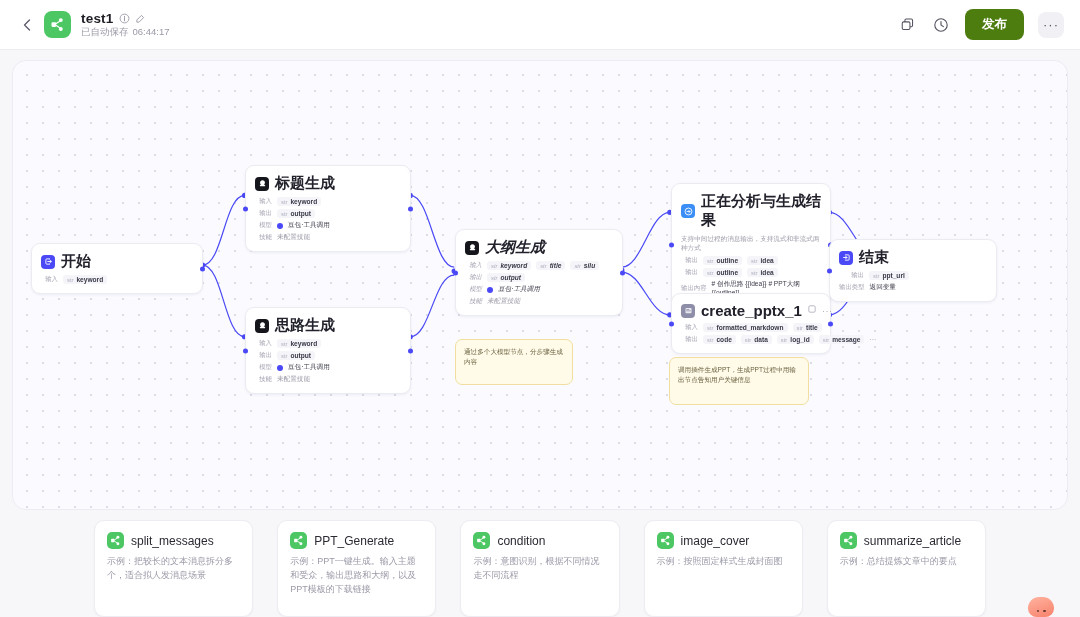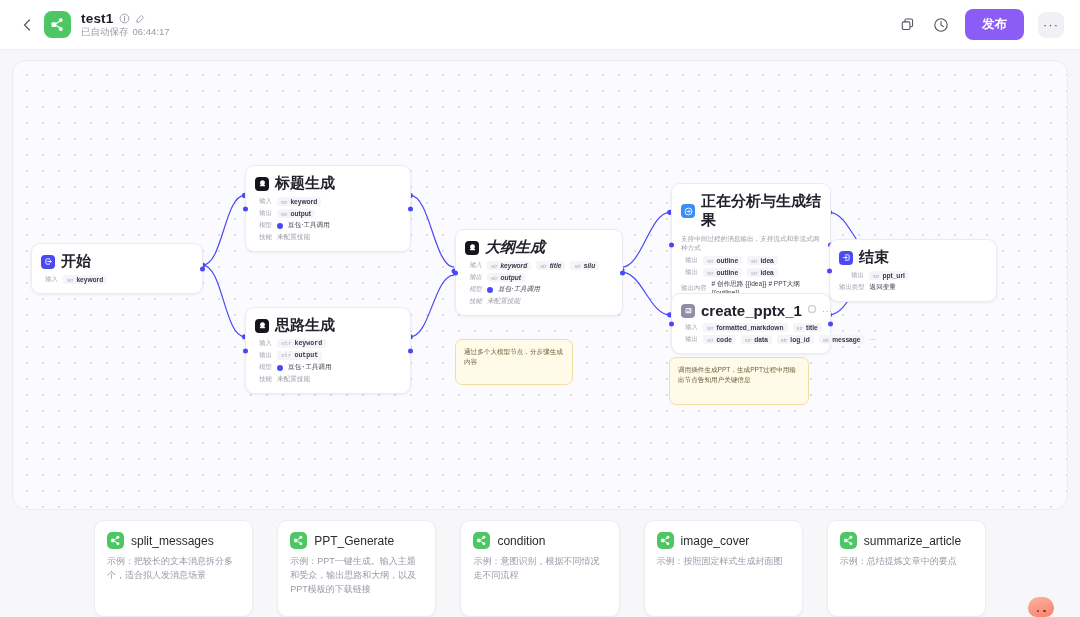--- a/index.html
+++ b/index.html
@@ -27,21 +27,21 @@
   .tiny-icon { width: 11px; height: 11px; color: #9a9aa8; display: inline-flex; }
   .saved-line { font-size: 9.5px; color: #9a9aa8; margin-top: 0; display: flex; gap: 4px; }
   .topbar-right {
     margin-left: auto; display: flex; align-items: center; gap: 14px;
   }
   .icon-btn {
     width: 20px; height: 20px; display: flex; align-items: center; justify-content: center;
     color: #51515f; cursor: pointer;
   }
   .publish-btn {
-    background: #8b5cf6; color: #fff; font-size: 12.5px; font-weight: bold;
+    background: #4d7c0f; color: #fff; font-size: 12.5px; font-weight: bold;
     border: none; border-radius: 8px; padding: 7px 17px; cursor: pointer;
   }
   .more-btn {
     width: 26px; height: 26px; border-radius: 8px; background: #f0f0f5;
     display: flex; align-items: center; justify-content: center;
     color: #51515f; font-size: 13px; cursor: pointer; letter-spacing: 1px;
   }
   
   .stage { position: relative; width: 1080px; height: 567px; background: #f7f7fa; padding: 10px 12px 0 12px; }
   .canvas {
@@ -254,21 +254,21 @@
         <span class="plain-dark">豆包·工具调用</span>
       </div>
       <div class="row">
         <span class="row-label">技能</span>
         <span class="plain">未配置技能</span>
       </div>
       <span class="port left"></span>
       <span class="port right"></span>
     </div>
 
-    <div class="node" style="left:232px; top:246px; width:166px;font-family:Liberation Mono, monospace;">
+    <div class="node" style="left:232px; top:246px; width:166px;">
       <div class="node-head">
         <span class="node-ico ico-llm">
           <svg width="9" height="9" viewBox="0 0 12 12" fill="#fff">
               <ellipse cx="6" cy="5" rx="3.2" ry="3.4"></ellipse>
               <rect x="2.4" y="8" width="7.2" height="1.6" rx=".8"></rect>
             </svg>
         </span>
         <span class="node-title">思路生成</span>
       </div>
       <div class="row">

